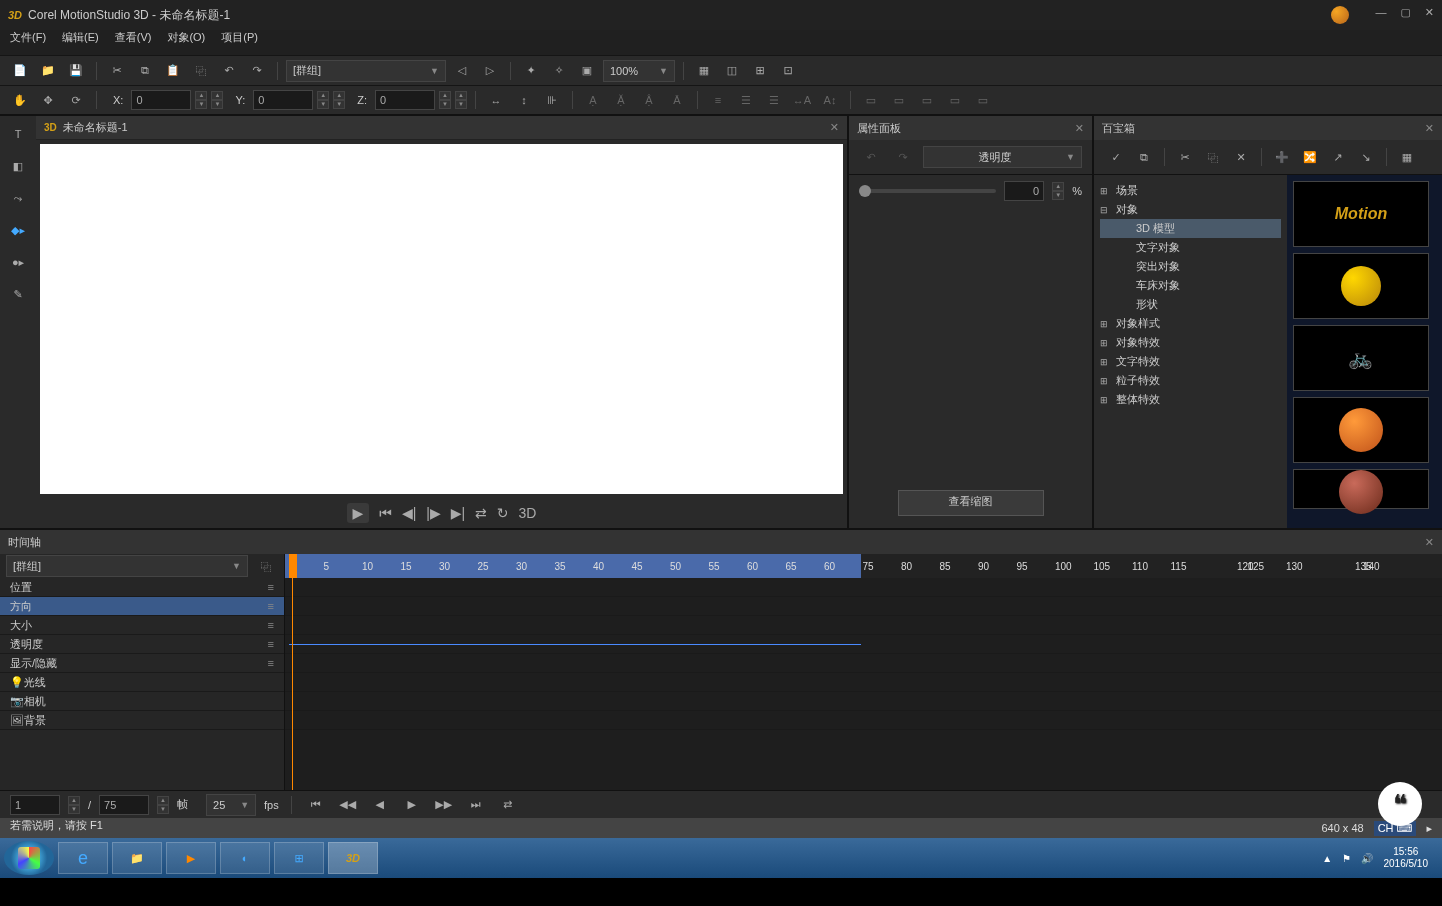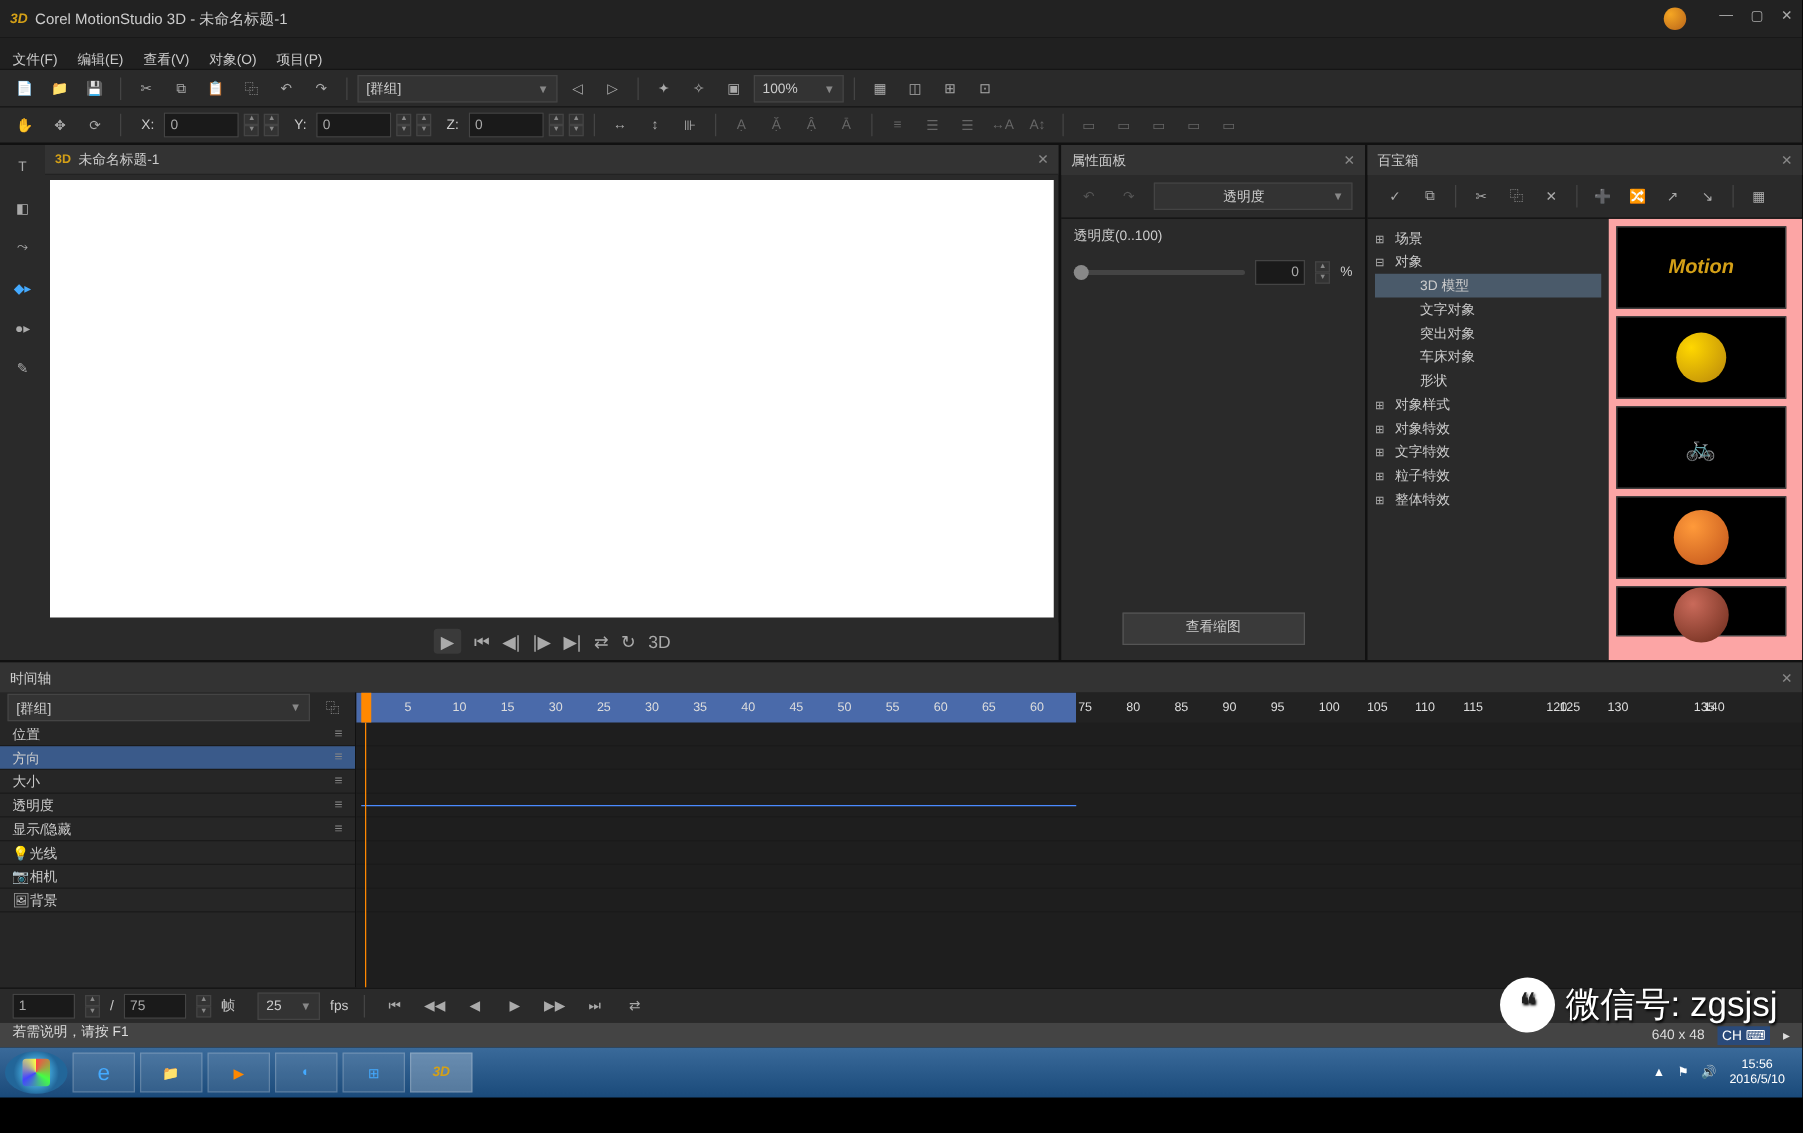--- a/index.html
+++ b/index.html
@@ -2,21 +2,21 @@
 <html><head>
 <meta charset="utf-8">
 <style>
 * { margin: 0; padding: 0; box-sizing: border-box; }
 body { font-family: "Microsoft YaHei", sans-serif; font-size: 11px; background: #000; color: #ccc; width: 1442px; height: 906px; overflow: hidden; position: relative; }
 .titlebar { height: 30px; background: #222; display: flex; align-items: center; padding: 0 8px; }
 .titlebar .logo { color: #d4a017; font-weight: bold; margin-right: 6px; font-style: italic; }
 .titlebar .title { color: #ccc; font-size: 12px; }
 .titlebar .wincontrols { margin-left: auto; display: flex; gap: 14px; color: #aaa; }
 .titlebar .ball { width: 18px; height: 18px; border-radius: 50%; background: radial-gradient(circle at 30% 30%, #f5a623, #b8641a); margin-right: 12px; }
-.menubar { height: 26px; background: #202020; display: flex; align-items: flex-end; padding: 0 10px; gap: 16px; border-bottom: 1px solid #151515; }
+.menubar { height: 26px; background: #202020; display: flex; align-items: flex-start; padding: 0 10px; gap: 16px; border-bottom: 1px solid #151515; }
 .menubar span { color: #ccc; cursor: pointer; }
 .toolbar1, .toolbar2 { height: 30px; background: #2a2a2a; display: flex; align-items: center; padding: 0 8px; gap: 4px; border-bottom: 1px solid #151515; }
 .toolbar2 { border-bottom: 2px solid #111; }
 .tbtn { width: 24px; height: 22px; display: flex; align-items: center; justify-content: center; color: #aaa; cursor: pointer; border-radius: 2px; }
 .sep { width: 1px; height: 18px; background: #444; margin: 0 4px; }
 .dropdown { height: 22px; background: #333; border: 1px solid #444; color: #ccc; padding: 0 6px; display: flex; align-items: center; gap: 6px; cursor: pointer; }
 .dropdown .arrow { color: #888; font-size: 9px; }
 .numinput { height: 20px; background: #1a1a1a; border: 1px solid #444; color: #aaa; padding: 0 4px; display: flex; align-items: center; }
 .spinner { width: 12px; display: flex; flex-direction: column; }
 .spinner div { height: 9px; background: #333; border: 1px solid #444; font-size: 6px; text-align: center; line-height: 7px; color: #888; cursor: pointer; }
@@ -37,21 +37,21 @@
 .proprow { display: flex; align-items: center; padding: 6px 10px; gap: 8px; }
 .slider { flex: 1; height: 4px; background: #444; position: relative; border-radius: 2px; }
 .slider .thumb { position: absolute; left: 0; top: -4px; width: 12px; height: 12px; border-radius: 50%; background: #888; cursor: pointer; }
 .treepanel { width: 350px; background: #2a2a2a; display: flex; flex-direction: column; border-left: 2px solid #111; }
 .treebody { flex: 1; display: flex; overflow: hidden; }
 .tree { flex: 1; padding: 6px; overflow: auto; }
 .tree .node { padding: 2px 0; color: #ccc; cursor: pointer; display: flex; align-items: center; gap: 4px; }
 .tree .node.sel { background: #4a5a6a; }
 .tree .exp { width: 12px; color: #aaa; font-size: 9px; }
 .tree .ind2 { padding-left: 36px; }
-.thumbstrip { width: 155px; background: #fca5a5; overflow-y: auto; padding: 6px; display: flex; flex-direction: column; gap: 6px; }
+.thumbstrip { width: 155px; background: #0f172a; overflow-y: auto; padding: 6px; display: flex; flex-direction: column; gap: 6px; }
 .thumb3d { width: 136px; height: 66px; background: #000; border: 1px solid #444; display: flex; align-items: center; justify-content: center; }
 .viewthumb { height: 26px; margin: 8px auto 12px; padding: 3px 50px; background: #3a3a3a; border: 1px solid #555; color: #ccc; cursor: pointer; }
 .timelinepanel { height: 290px; background: #2a2a2a; border-top: 2px solid #111; display: flex; flex-direction: column; }
 .tlbody { flex: 1; display: flex; }
 .tlleft { width: 285px; background: #262626; border-right: 1px solid #111; display: flex; flex-direction: column; }
 .tlleft .seltrack { height: 24px; display: flex; align-items: center; padding: 0 6px; gap: 6px; }
 .tlleft .track { height: 19px; display: flex; align-items: center; padding: 0 10px; color: #ccc; border-bottom: 1px solid #1a1a1a; cursor: pointer; }
 .tlleft .track.sel { background: #3a5a8a; }
 .tlleft .track .kf { margin-left: auto; color: #888; }
 .tlright { flex: 1; position: relative; overflow: hidden; background: #1e1e1e; }
@@ -228,23 +228,20 @@
       <span>属性面板</span>
       <span class="closex">✕</span>
     </div>
     <div class="proprow" style="border-bottom:1px solid #111">
       <div class="tbtn" style="color:#555">↶</div>
       <div class="tbtn" style="color:#555">↷</div>
       <div class="dropdown" style="flex:1">
         <span style="margin:0 auto">透明度</span>
         <span class="arrow">▼</span>
       </div>
-    </div>
-    <div class="proprow">
-      <span>透明度(0..100)</span>
     </div>
     <div class="proprow">
       <div class="slider">
           <div class="thumb"></div>
         </div>
       <div class="numinput" style="width:40px;justify-content:flex-end">
           <span>0</span>
         </div>
       <div class="spinner">
           <div>▲</div>
@@ -497,14 +494,13 @@
     <span>🔊</span>
     <div class="dt">
       <div>15:56</div>
       <div>2016/5/10</div>
     </div>
   </div>
 </div>
 
 <div class="watermark">
   <div class="wxicon">❝</div>
-  <span>微信号: zgsjsj</span>
 </div>
 
 </body></html>

